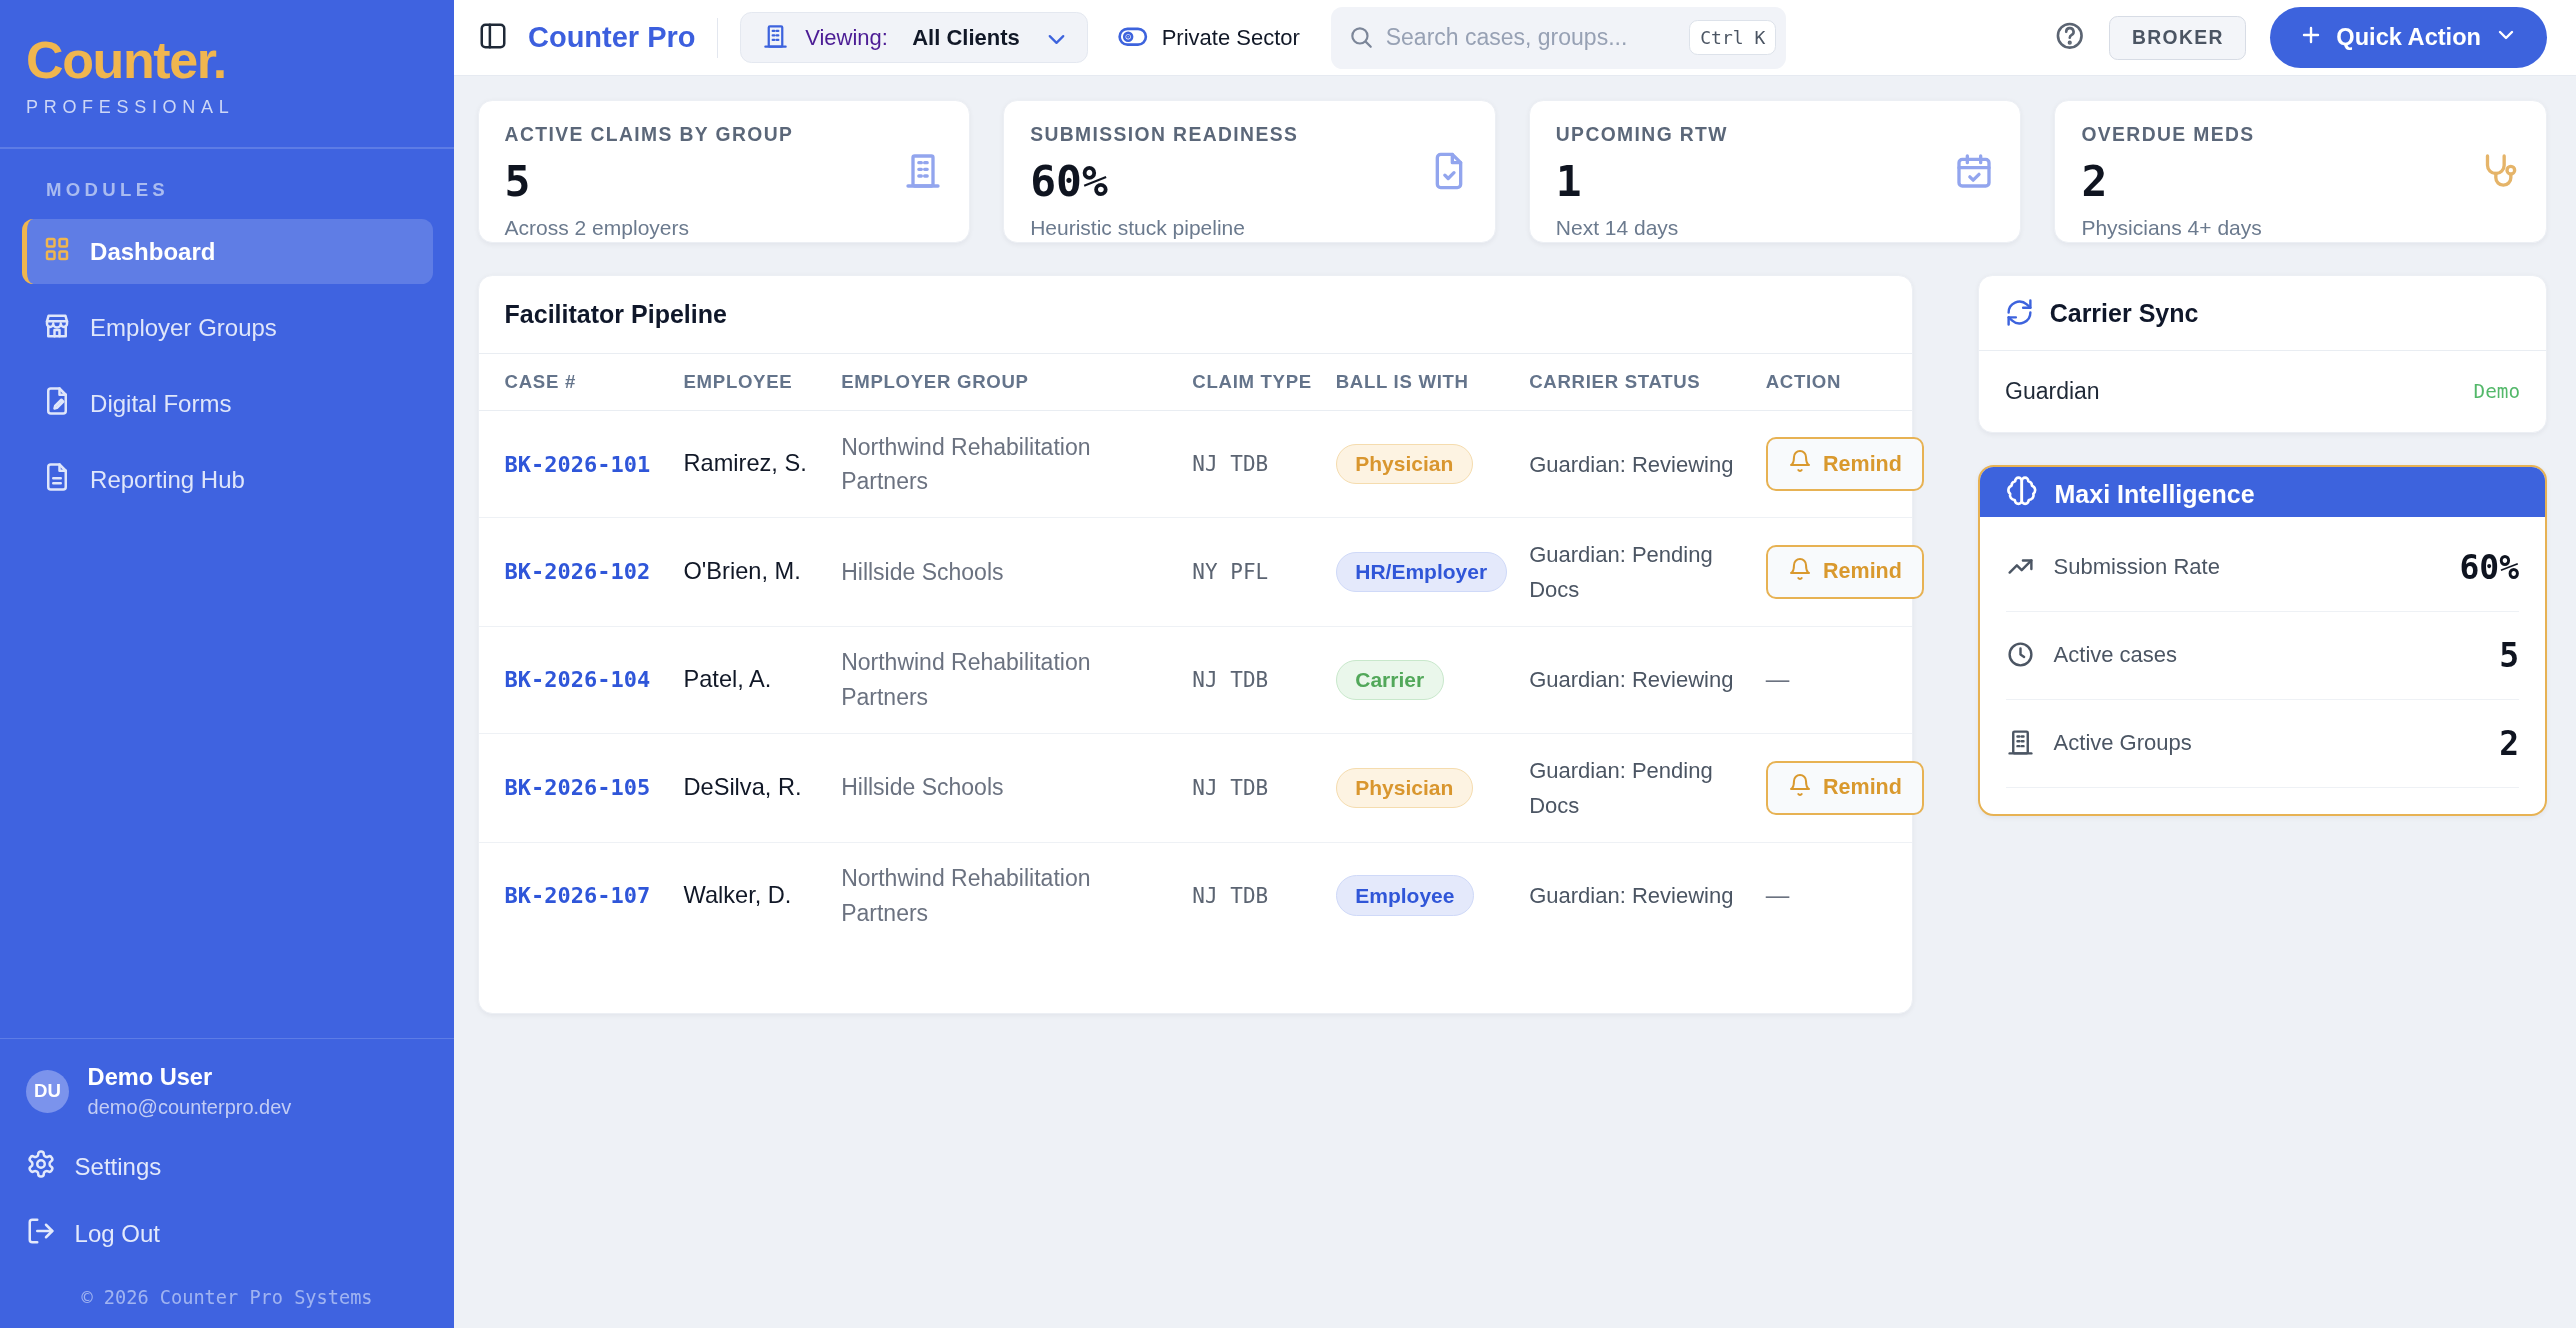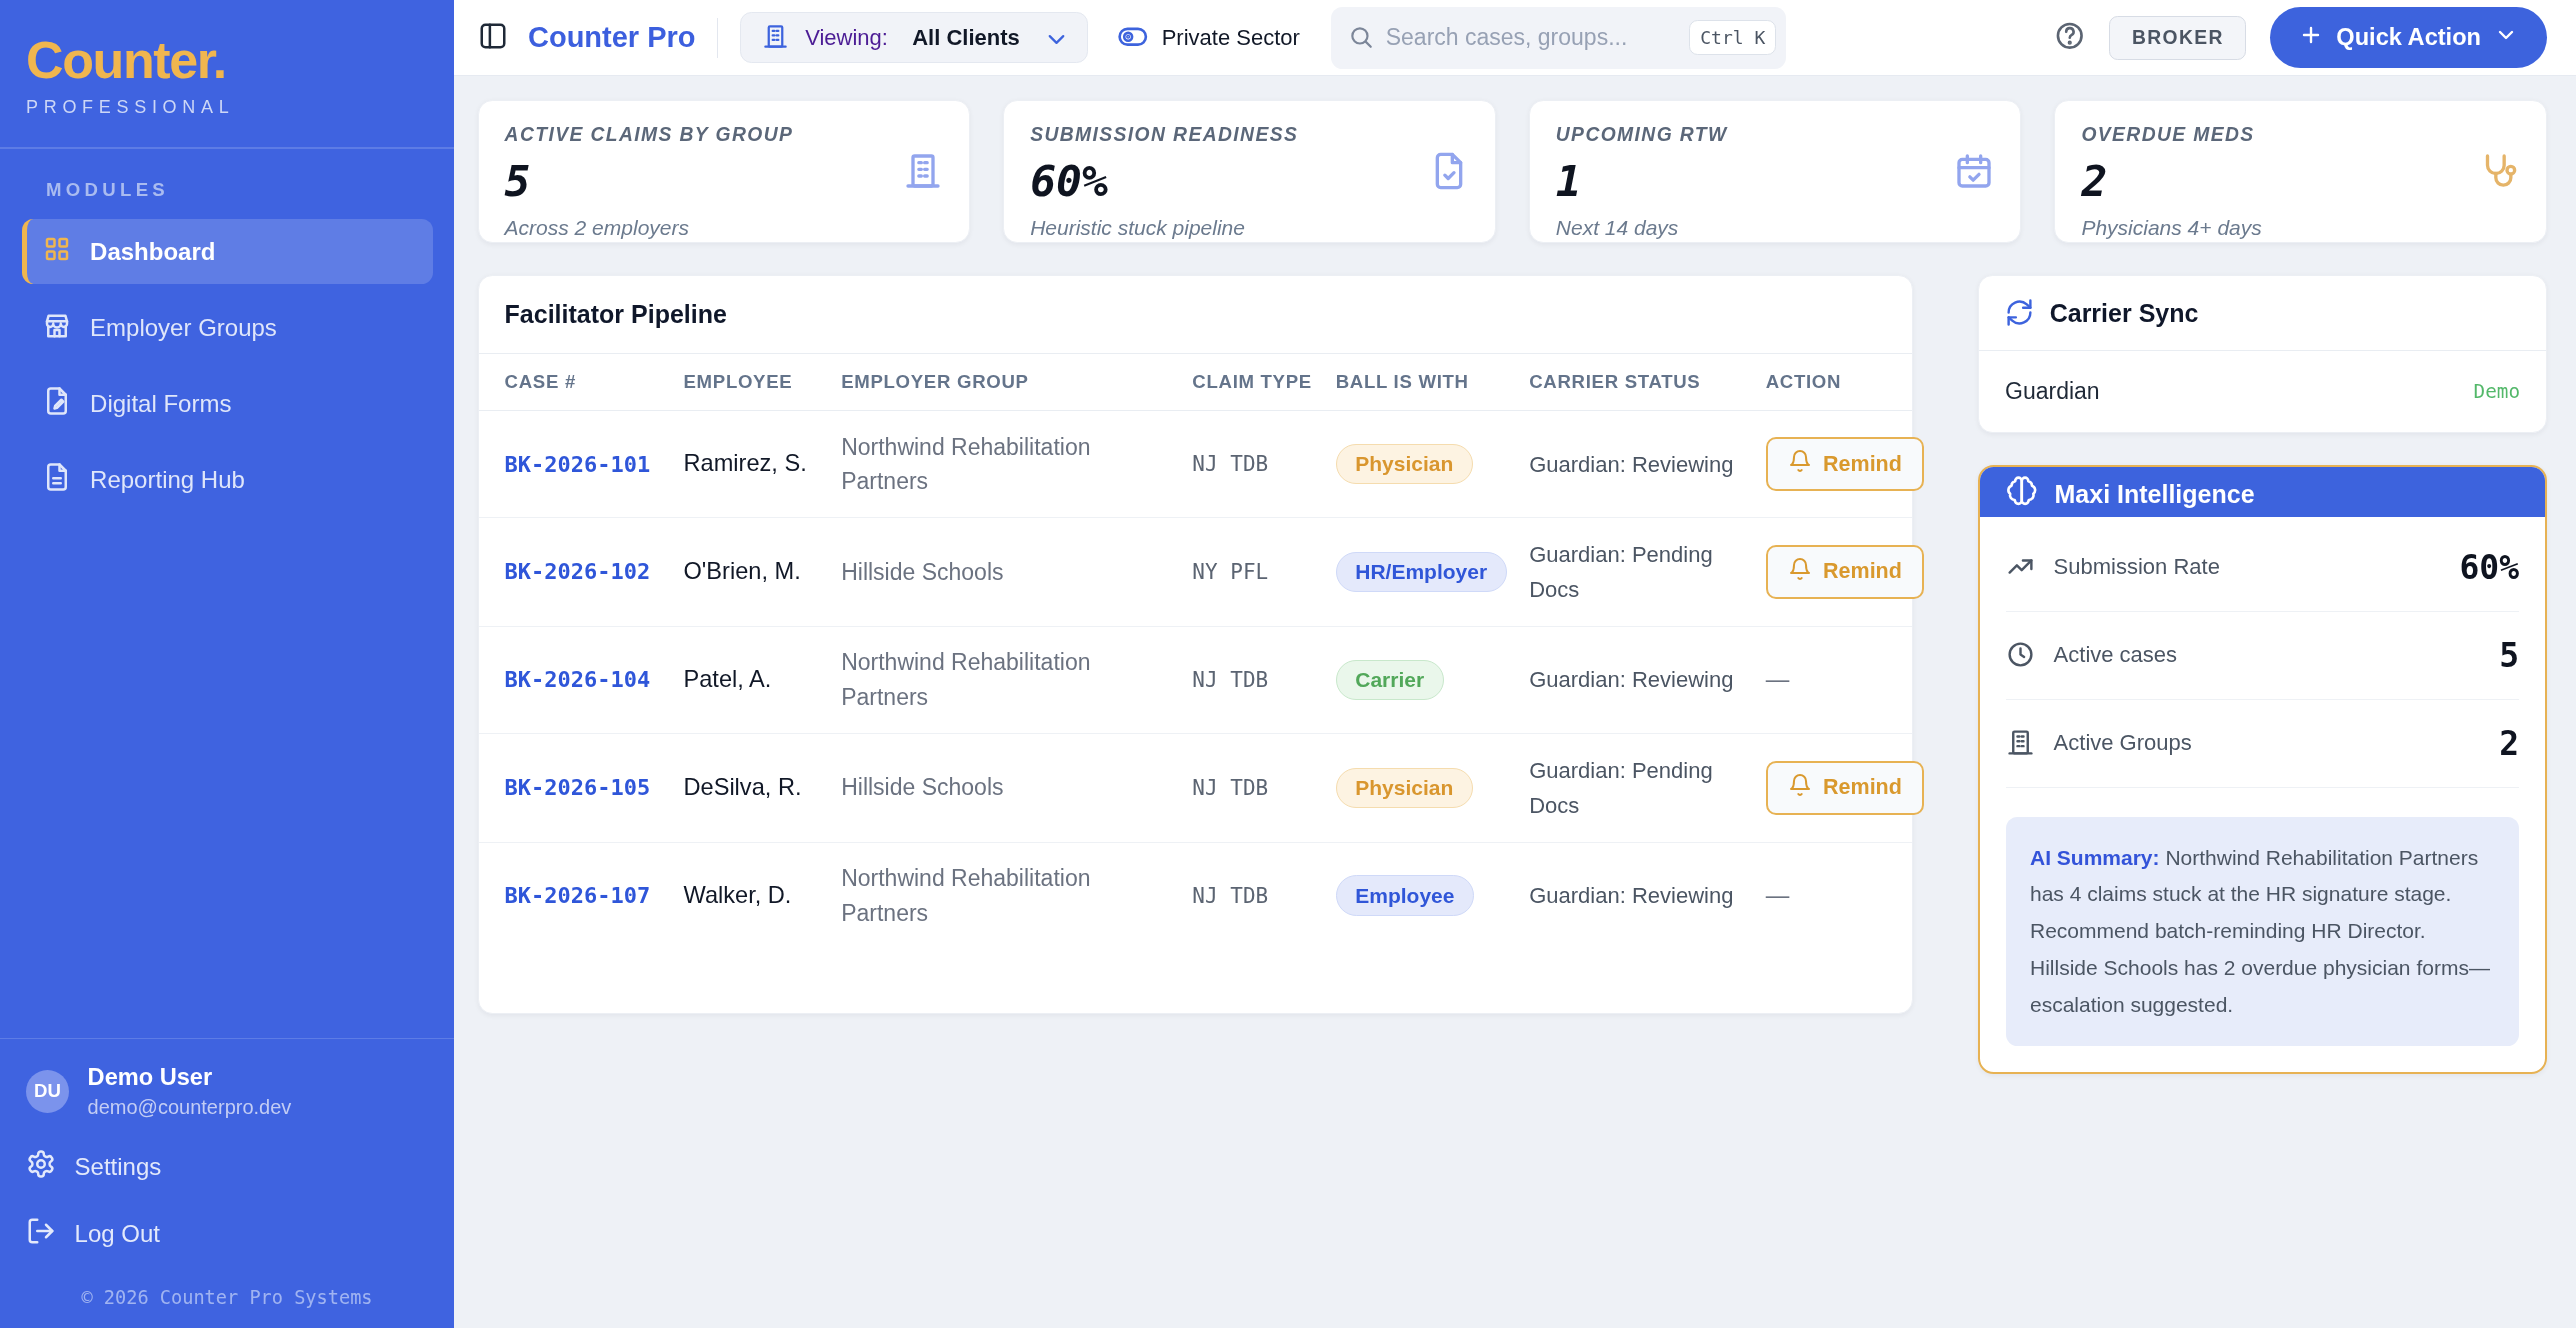--- a/index.html
+++ b/index.html
@@ -106,21 +106,21 @@
   .quick-action {
     display:flex; align-items:center; gap:13px;
     background:#3D63DD; color:#FFFFFF; border:none; border-radius:715px;
     font-size:23.6px; font-weight:600; padding:15.7px 29px; cursor:pointer;
     font-family:"Liberation Sans", sans-serif;
   }
   .quick-action svg { width:24px; height:24px; }
 
   
   .content { padding:24px 29px 0 23.6px; flex:1; min-height:0; }
-  .stats { display:grid; grid-template-columns:repeat(4,1fr); gap:33px;font-style:italic; }
+  .stats { display:grid; grid-template-columns:repeat(4,1fr); gap:33px; }
   .stat-card {
     background:#FFFFFF; border-radius:14.3px; border:0.7px solid #ECEFF4;
     box-shadow:0 1.4px 5.7px rgba(15,23,42,.05);
     padding:23px 26px; height:143px; position:relative;
   }
   .stat-label { font-size:19.3px; font-weight:600; letter-spacing:1.4px; color:#5B6779; }
   .stat-value {
     font-family:"DejaVu Sans Mono", monospace; font-weight:800; font-size:43px; color:#0F1420;
     margin-top:10px;
   }
@@ -531,23 +531,20 @@
               </div>
               <div class="metric-row">
                 <span><svg viewBox="0 0 24 24" fill="none" stroke="currentColor" stroke-width="2" stroke-linecap="round" stroke-linejoin="round">
                       <path d="M3 21h18"></path>
                       <rect x="6" y="3" width="12" height="18" rx="1"></rect>
                       <path d="M9.5 7h1.5M13 7h1.5M9.5 11h1.5M13 11h1.5M9.5 15h1.5M13 15h1.5"></path>
                     </svg></span>
                 <span class="metric-label">Active Groups</span>
                 <span class="metric-value">2</span>
               </div>
-              <div class="ai-summary">
-                <span class="ai-summary-label">AI Summary:</span><span> Northwind Rehabilitation Partners has 4 claims stuck at the HR signature stage. Recommend batch-reminding HR Director. Hillside Schools has 2 overdue physician forms—escalation suggested.</span>
-              </div>
             </div>
           </section>
 
         </div>
       </div>
     </div>
   </div>
 </div>
 
 

